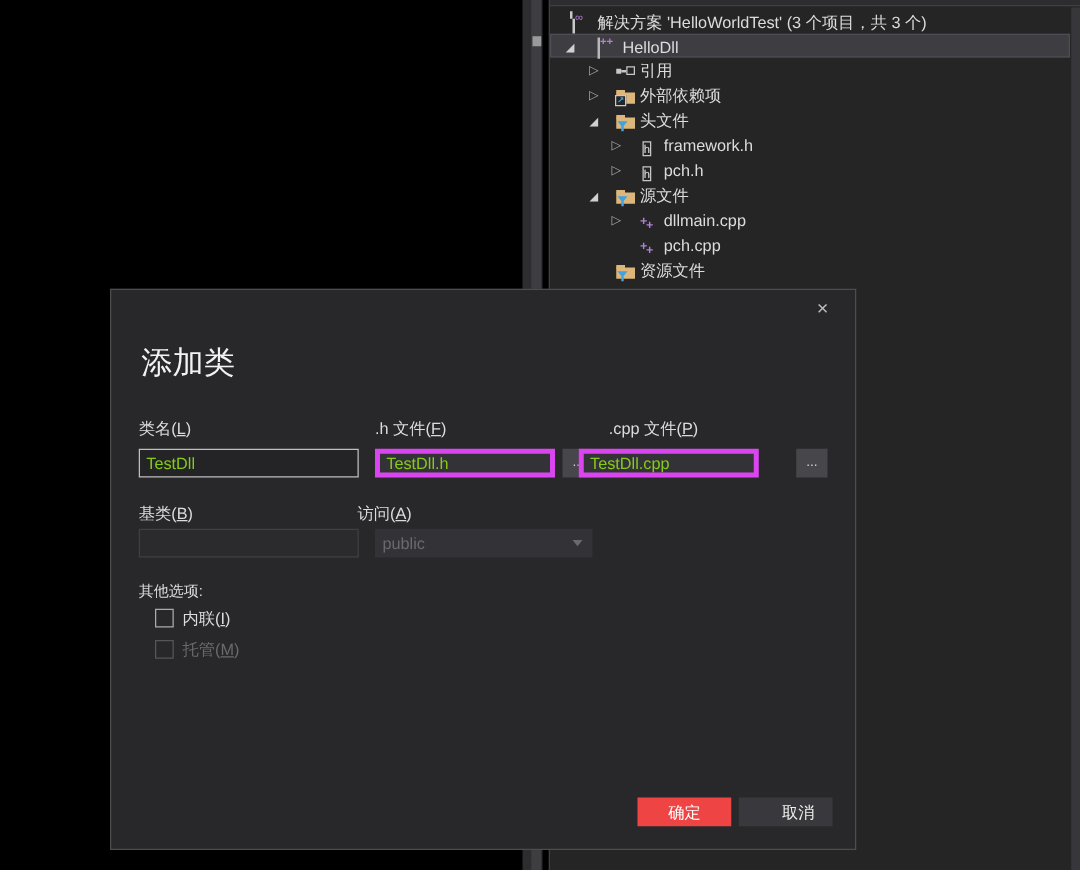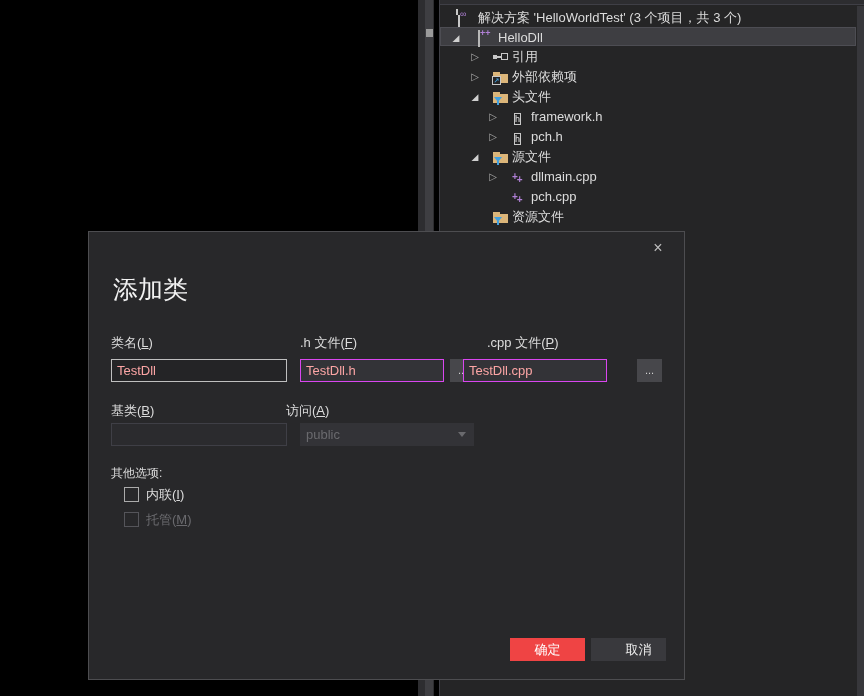--- a/index.html
+++ b/index.html
@@ -71,24 +71,24 @@
   
   .dialog { position:absolute; left:88px; top:231px; width:597px; height:449px;
             background:#28282a; border:1px solid #4d4d50; }
   .dlg-close { position:absolute; left:557px; top:4px; width:24px; height:24px;
                color:#bdbdbd; font-size:16px; line-height:24px; text-align:center; cursor:default; }
   .dlg-title { position:absolute; left:24px; top:41px; font-size:25px; color:#f2f2f2; }
 
   .fld-label { position:absolute; font-size:13px; color:#dcdcdc; height:16px; line-height:16px; white-space:nowrap;text-align:center; }
   .accel { text-decoration:underline; }
 
-  .txt { position:absolute; height:23px; font-size:13px; color:#fca5a5;
+  .txt { position:absolute; height:23px; font-size:13px; color:#84cc16;
          padding:0 5px; outline:none; font-family:inherit; }
   .txt-focused { background:#242426; border:1px solid #bfbfbf; }
-  .txt-plain   { background:#333337; border:1px solid #d946ef; }
+  .txt-plain   { background:#333337; border:4px solid #d946ef; }
   .txt-empty   { background:#2b2b2e; border:1px solid #3f3f46; }
 
   .browse-btn { position:absolute; width:25px; height:23px; background:#47474b; border:none;
                 color:#d0d0d0; font-size:11px; line-height:21px; text-align:center; }
 
   .combo { position:absolute; left:211px; top:191px; width:174px; height:23px; background:#333337;
            color:#6a6a6e; font-size:13px; line-height:23px; padding:0 6px; }
   .combo-arrow { position:absolute; right:8px; top:9px; width:0; height:0;
                  border-left:4px solid transparent; border-right:4px solid transparent;
                  border-top:5px solid #6a6a6e; }

